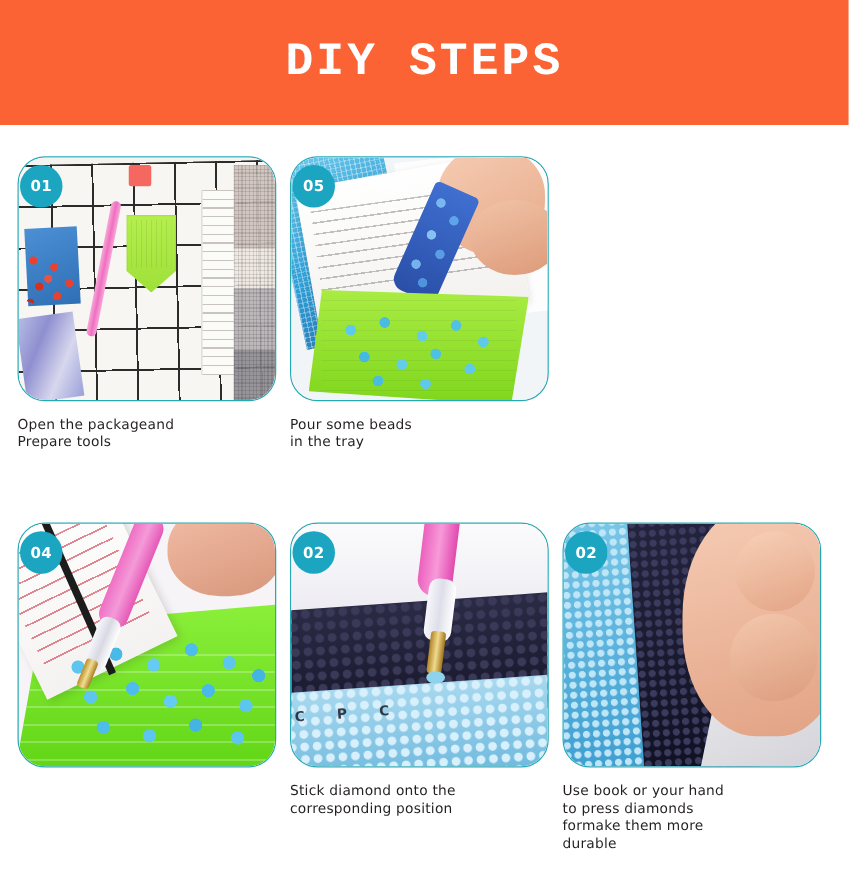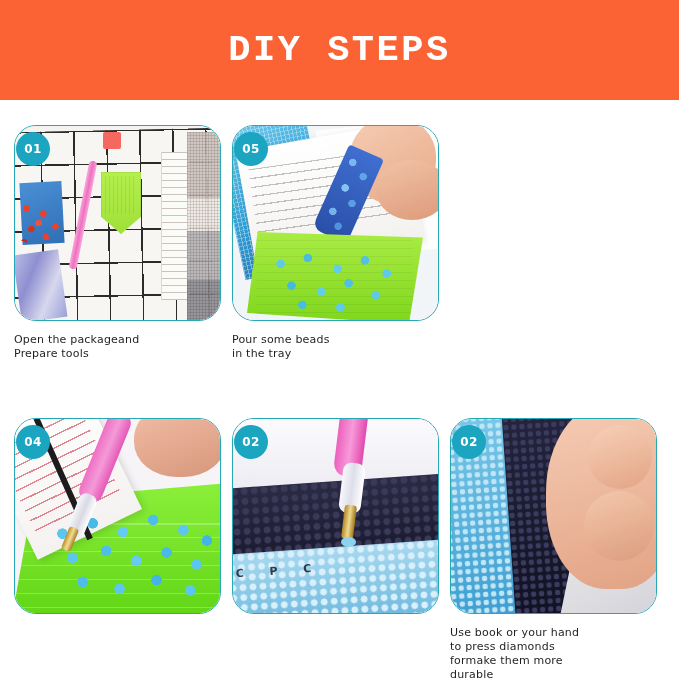--- a/index.html
+++ b/index.html
@@ -541,20 +541,22 @@
           <div class="white-top"></div>
           <div class="dark-band"></div>
           <div class="light-band"></div>
           <div class="letters">C P   C</div>
           <div class="pen"></div>
           <div class="pen-body"></div>
           <div class="tip"></div>
           <div class="bead-drop"></div>
         </div>
       </div>
+      <div class="caption">Stick diamond onto the
+corresponding position</div>
     </div>
 
     <div class="step-card">
       <div class="photo-frame">
         <div class="badge">02</div>
         <div class="photo-inner p6">
           <div class="blue-left"></div>
           <div class="navy-mid"></div>
           <div class="paper"></div>
           <div class="hand"></div>

